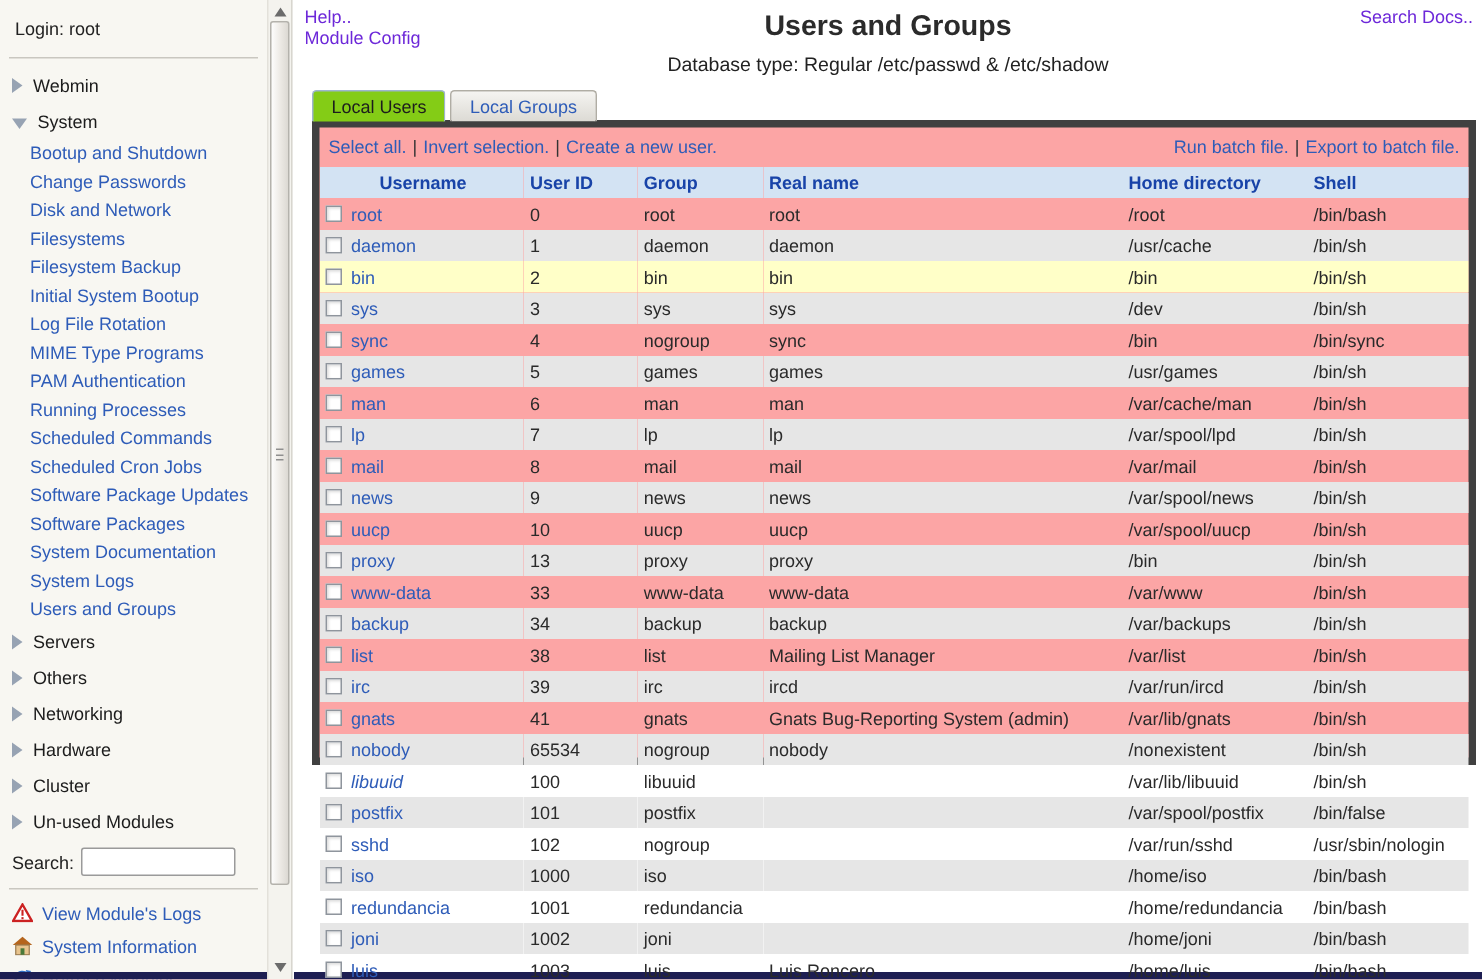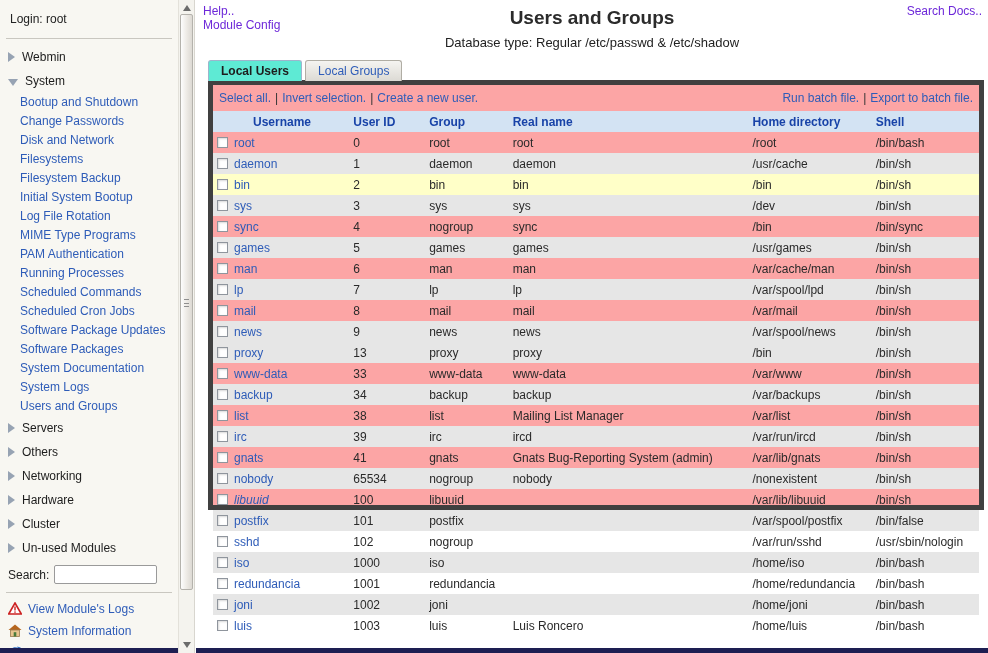--- a/index.html
+++ b/index.html
@@ -48,21 +48,21 @@
   .top-links { position:absolute; left:7px; top:4px; display:flex; flex-direction:column; }
   .top-links a, .search-docs { font-size:12px; color:#6d28d9; text-decoration:none; cursor:pointer; line-height:14px; }
   .page-title { text-align:center; padding-top:7px; font-size:19px; font-weight:bold; color:#2b2b2b; }
   .search-docs { position:absolute; right:6px; top:4px; }
   .subtitle { text-align:center; font-size:13px; color:#222; padding-top:6px; }
 
   .tabs { display:flex; gap:3px; margin:6px 0 0 12px; position:relative; z-index:2; }
   .tab { font-size:12px; padding:3px 12px 3px 12px; border:1px solid #b0ada4;
          border-bottom:none; border-radius:3px 3px 0 0; cursor:pointer;
          background:linear-gradient(#f5f4f1,#dcdad4); color:#2e5cb8; }
-  .tab.active { background:#5eead4; border-color:#9db5cd; color:#1d1d1d; font-weight:bold; }
+  .tab.active { background:#84cc16; border-color:#9db5cd; color:#1d1d1d; font-weight:normal; }
 
   .panel { margin:-1px 4px 0 12px; border:5px solid #404040; height:430px; background:#fca5a5; position:relative; z-index:1; }
   .action-bar { display:flex; justify-content:space-between; align-items:center;
                 padding:4px 6px; font-size:12px; height:25px; }
   .action-bar a { color:#2e5cb8; text-decoration:none; cursor:pointer; }
   .sep { color:#333; margin:0 4px; }
 
   table.users { width:100%; border-collapse:collapse; table-layout:fixed; margin-top:1px; }
   table.users td { font-size:12px; color:#2a2a2a; height:21px; padding:2px 4px;
                    overflow:hidden; white-space:nowrap; }
@@ -339,20 +339,33 @@
                 <span class="cb"></span>
                 <a class="user-link">news</a>
               </div>
             </td>
             <td>9</td>
             <td>news</td>
             <td>news</td>
             <td>/var/spool/news</td>
             <td>/bin/sh</td>
           </tr>
+          <tr>
+            <td>
+              <div class="ucell">
+                <span class="cb"></span>
+                <a class="user-link">uucp</a>
+              </div>
+            </td>
+            <td>10</td>
+            <td>uucp</td>
+            <td>uucp</td>
+            <td>/var/spool/uucp</td>
+            <td>/bin/sh</td>
+          </tr>
           <tr class="alt">
             <td>
               <div class="ucell">
                 <span class="cb"></span>
                 <a class="user-link">proxy</a>
               </div>
             </td>
             <td>13</td>
             <td>proxy</td>
             <td>proxy</td>

